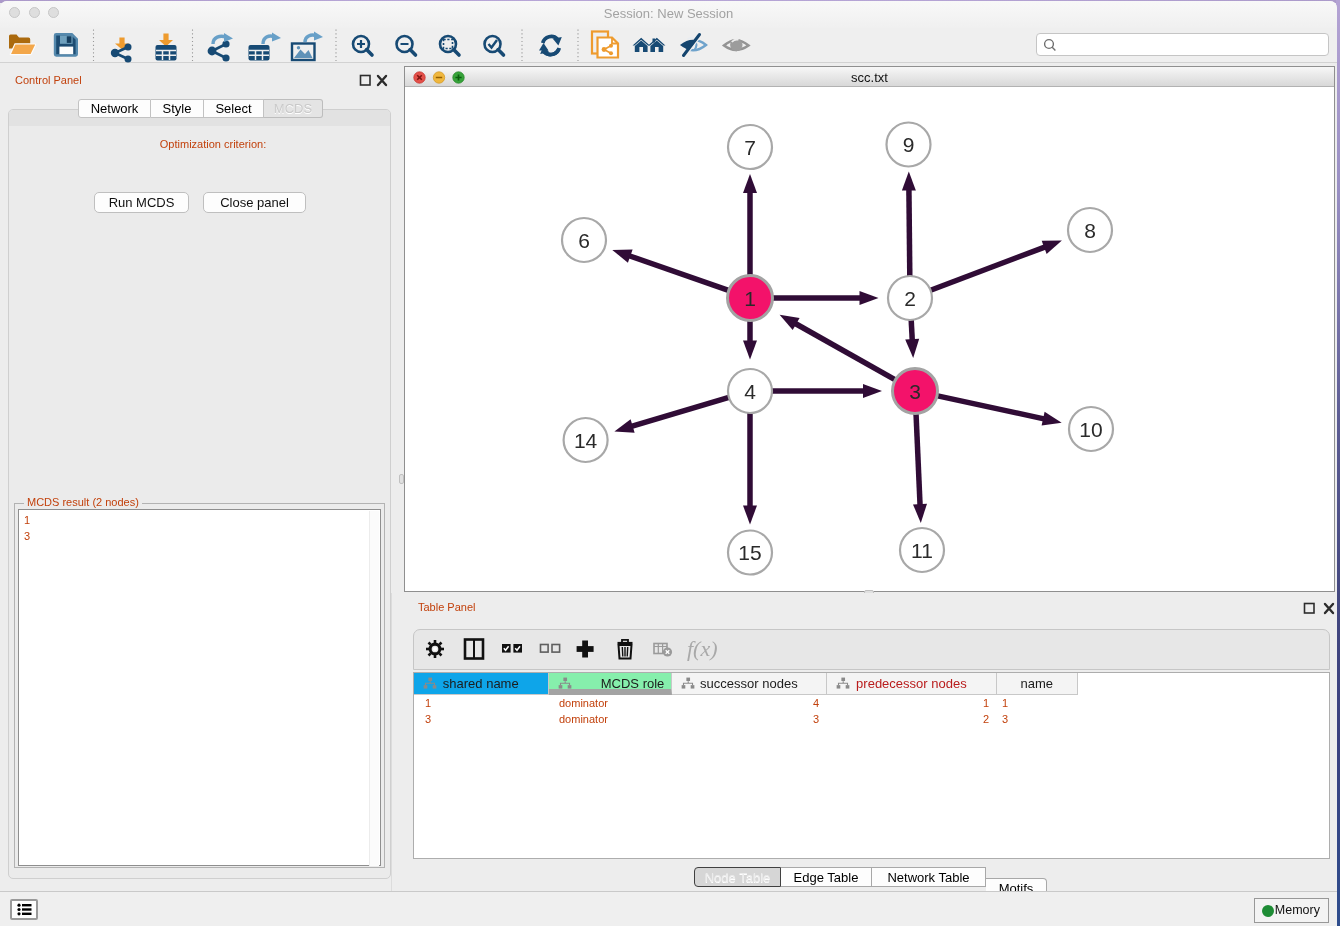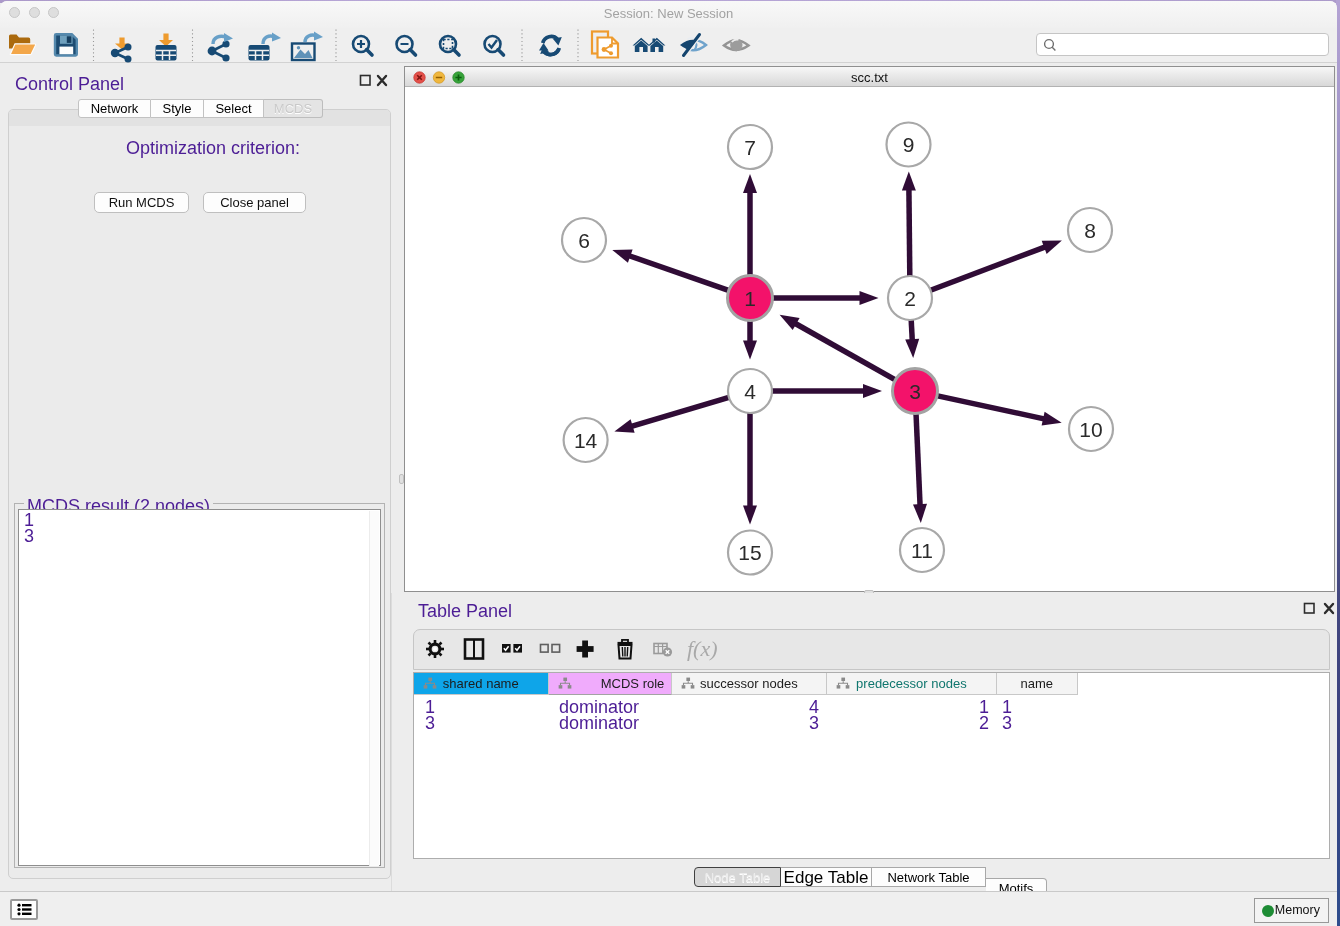--- a/index.html
+++ b/index.html
@@ -1,19 +1,19 @@
 <!DOCTYPE html>
 <html><head>
 <meta charset="utf-8">
 <style>
 * { margin:0; padding:0; box-sizing:border-box; }
 html,body { width:1340px; height:926px; overflow:hidden; }
 body { font-family:"Liberation Sans", sans-serif; background:#ededed; position:relative; }
 .abs { position:absolute; }
-.t13 { font-size:18px; color:#4c1d95; }
+.t13 { font-size:11px; color:#c2410c; }
 </style>
 </head>
 <body>
 
 <div class="abs" style="left:0;top:0;width:1340px;height:3px;background:linear-gradient(90deg,#ab99c9,#b7a6d7 30%,#b4a3d4 70%,#ab9aca);"></div>
 
 <div class="abs" style="right:0;top:0;width:4px;height:926px;background:linear-gradient(180deg,#b4a3d4 0%,#9a90c4 20%,#5d5d94 45%,#43477f 65%,#3a4180 80%,#2e4d8d 100%);"></div>
 
 <div class="abs" style="left:0;top:1px;width:1337px;height:925px;background:#ededed;border-radius:7px 7px 0 0;overflow:hidden;">
 
@@ -297,33 +297,33 @@
       </svg>
 
     <div class="abs" style="left:21px;top:79px;width:917px;height:187px;background:#fff;border:1px solid #adadad;">
       <div class="abs" id="thead" style="left:0;top:0;height:22px;">
           <div class="abs" style="left:0px;top:0;width:134.5px;height:22px;background:#0ea5e9;border-right:1px solid #c8c8c8;border-bottom:1px solid #c8c8c8;font-size:13px;line-height:21px;color:#1c1c1c;text-align:center;"><svg width="14" height="13" viewBox="0 0 13 12" style="position:absolute;left:9px;top:4px;">
               <rect x="5" y="0.5" width="3.4" height="3.2" fill="#8a8a8a"></rect>
               <rect x="0.6" y="7.5" width="3.4" height="3.2" fill="#8a8a8a"></rect>
               <rect x="9" y="7.5" width="3.4" height="3.2" fill="#8a8a8a"></rect>
               <path d="M6.7 4 L6.7 5.8 M2.3 7.4 L2.3 5.8 L10.7 5.8 L10.7 7.4" fill="none" stroke="#8a8a8a" stroke-width="1"></path>
             </svg>shared name</div>
-          <div class="abs" style="left:134.5px;top:0;width:123.1px;height:22px;background:#f0abfc;border-right:1px solid #c8c8c8;border-bottom:1px solid #a3a3a3;font-size:13px;line-height:21px;color:#1c1c1c;text-align:center;padding-left:46px;"><svg width="14" height="13" viewBox="0 0 13 12" style="position:absolute;left:9px;top:4px;">
+          <div class="abs" style="left:134.5px;top:0;width:123.1px;height:22px;background:#86efac;border-right:1px solid #c8c8c8;border-bottom:6px solid #a3a3a3;font-size:13px;line-height:21px;color:#1c1c1c;text-align:center;padding-left:46px;"><svg width="14" height="13" viewBox="0 0 13 12" style="position:absolute;left:9px;top:4px;">
               <rect x="5" y="0.5" width="3.4" height="3.2" fill="#8a8a8a"></rect>
               <rect x="0.6" y="7.5" width="3.4" height="3.2" fill="#8a8a8a"></rect>
               <rect x="9" y="7.5" width="3.4" height="3.2" fill="#8a8a8a"></rect>
               <path d="M6.7 4 L6.7 5.8 M2.3 7.4 L2.3 5.8 L10.7 5.8 L10.7 7.4" fill="none" stroke="#8a8a8a" stroke-width="1"></path>
             </svg>MCDS role</div>
           <div class="abs" style="left:257.6px;top:0;width:155.6px;height:22px;background:#f4f4f4;border-right:1px solid #c8c8c8;border-bottom:1px solid #c8c8c8;font-size:13px;line-height:21px;color:#1c1c1c;text-align:center;"><svg width="14" height="13" viewBox="0 0 13 12" style="position:absolute;left:9px;top:4px;">
               <rect x="5" y="0.5" width="3.4" height="3.2" fill="#8a8a8a"></rect>
               <rect x="0.6" y="7.5" width="3.4" height="3.2" fill="#8a8a8a"></rect>
               <rect x="9" y="7.5" width="3.4" height="3.2" fill="#8a8a8a"></rect>
               <path d="M6.7 4 L6.7 5.8 M2.3 7.4 L2.3 5.8 L10.7 5.8 L10.7 7.4" fill="none" stroke="#8a8a8a" stroke-width="1"></path>
             </svg>successor nodes</div>
-          <div class="abs" style="left:413.2px;top:0;width:169.4px;height:22px;background:#f4f4f4;border-right:1px solid #c8c8c8;border-bottom:1px solid #c8c8c8;font-size:13px;line-height:21px;color:#0f766e;text-align:center;"><svg width="14" height="13" viewBox="0 0 13 12" style="position:absolute;left:9px;top:4px;">
+          <div class="abs" style="left:413.2px;top:0;width:169.4px;height:22px;background:#f4f4f4;border-right:1px solid #c8c8c8;border-bottom:1px solid #c8c8c8;font-size:13px;line-height:21px;color:#b91c1c;text-align:center;"><svg width="14" height="13" viewBox="0 0 13 12" style="position:absolute;left:9px;top:4px;">
               <rect x="5" y="0.5" width="3.4" height="3.2" fill="#8a8a8a"></rect>
               <rect x="0.6" y="7.5" width="3.4" height="3.2" fill="#8a8a8a"></rect>
               <rect x="9" y="7.5" width="3.4" height="3.2" fill="#8a8a8a"></rect>
               <path d="M6.7 4 L6.7 5.8 M2.3 7.4 L2.3 5.8 L10.7 5.8 L10.7 7.4" fill="none" stroke="#8a8a8a" stroke-width="1"></path>
             </svg>predecessor nodes</div>
           <div class="abs" style="left:582.6px;top:0;width:81.4px;height:22px;background:#f4f4f4;border-right:1px solid #c8c8c8;border-bottom:1px solid #c8c8c8;font-size:13px;line-height:21px;color:#1c1c1c;text-align:center;">name</div>
         </div>
       <div class="abs" id="trows" style="left:0;top:22px;width:917px;height:40px;">
           <div class="abs t13" style="left:11px;top:2px;">1</div>
           <div class="abs t13" style="left:145px;top:2px;">dominator</div>
@@ -332,21 +332,21 @@
           <div class="abs t13" style="left:588px;top:2px;">1</div>
           <div class="abs t13" style="left:11px;top:18px;">3</div>
           <div class="abs t13" style="left:145px;top:18px;">dominator</div>
           <div class="abs t13" style="left:257px;top:18px;width:148px;text-align:right;">3</div>
           <div class="abs t13" style="left:413px;top:18px;width:162px;text-align:right;">2</div>
           <div class="abs t13" style="left:588px;top:18px;">3</div>
         </div>
     </div>
 
     <div class="abs" style="left:302px;top:274px;width:87px;height:20px;background:#d6d6d6;border:1px solid #404040;border-radius:4px 0 0 4px;text-align:center;font-size:13px;line-height:19px;color:#ececec;text-shadow:0 1px 0 #fff;">Node Table</div>
-    <div class="abs" style="left:389px;top:274px;width:91px;height:20px;background:#fdfdfd;border:1px solid #a8a8a8;border-left:none;text-align:center;font-size:17px;line-height:19px;">Edge Table</div>
+    <div class="abs" style="left:389px;top:274px;width:91px;height:20px;background:#fdfdfd;border:1px solid #a8a8a8;border-left:none;text-align:center;font-size:13px;line-height:19px;">Edge Table</div>
     <div class="abs" style="left:480px;top:274px;width:114px;height:20px;background:#fdfdfd;border:1px solid #a8a8a8;border-left:none;text-align:center;font-size:13px;line-height:19px;">Network Table</div>
     <div class="abs" style="left:594px;top:274px;width:61px;height:20px;background:#fdfdfd;border:1px solid #a8a8a8;border-left:none;border-radius:0 4px 4px 0;text-align:center;font-size:13px;line-height:19px;margin-top:11px;">Motifs</div>
   </div>
 
   <div class="abs" style="left:0;top:890px;width:1337px;height:35px;background:#efefef;border-top:1px solid #c9c9c9;">
     <div class="abs" style="left:10px;top:7px;width:28px;height:21px;background:#fdfdfd;border:2px solid #9a9a9a;border-radius:2px;">
       <svg width="24" height="17" viewBox="0 0 24 17">
           <circle cx="7" cy="4.2" r="1.6" fill="#000"></circle>
           <circle cx="7" cy="8.5" r="1.6" fill="#000"></circle>
           <circle cx="7" cy="12.8" r="1.6" fill="#000"></circle>

